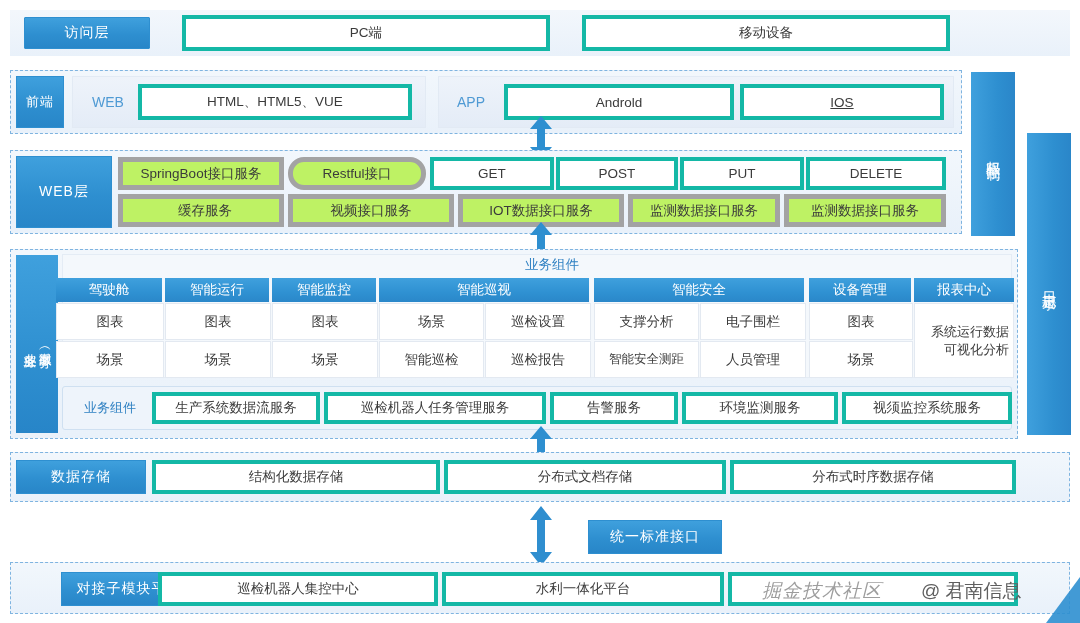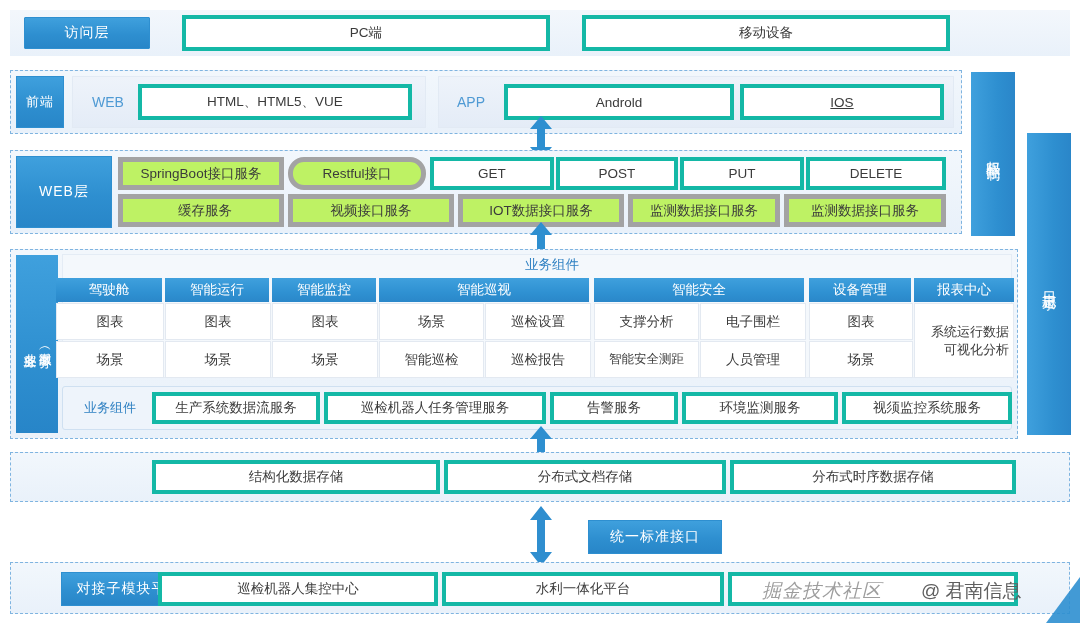--- a/index.html
+++ b/index.html
@@ -167,20 +167,21 @@
   <div class="abs whitebox ctr" style="left:324px;top:392px;width:222px;height:32px;">巡检机器人任务管理服务</div>
   <div class="abs whitebox ctr" style="left:550px;top:392px;width:128px;height:32px;">告警服务</div>
   <div class="abs whitebox ctr" style="left:682px;top:392px;width:156px;height:32px;">环境监测服务</div>
   <div class="abs whitebox ctr" style="left:842px;top:392px;width:170px;height:32px;">视须监控系统服务</div>
 
   <svg class="arrow" style="left:528px;top:426px;" width="26" height="40" viewBox="0 0 26 40">
     <polygon points="13,0 24,13 17,13 17,27 24,27 13,40 2,27 9,27 9,13 2,13" fill="#2e8fd0"></polygon>
   </svg>
 
   <div class="abs dashedzone" style="left:10px;top:452px;width:1060px;height:50px;"></div>
+  <div class="abs bluelabel ctr" style="left:16px;top:460px;width:130px;height:34px;">数据存储</div>
   <div class="abs whitebox ctr" style="left:152px;top:460px;width:288px;height:34px;">结构化数据存储</div>
   <div class="abs whitebox ctr" style="left:444px;top:460px;width:282px;height:34px;">分布式文档存储</div>
   <div class="abs whitebox ctr" style="left:730px;top:460px;width:286px;height:34px;">分布式时序数据存储</div>
 
   <svg class="arrow" style="left:528px;top:506px;" width="26" height="60" viewBox="0 0 26 60">
     <polygon points="13,0 24,14 17,14 17,46 24,46 13,60 2,46 9,46 9,14 2,14" fill="#2f8ecf"></polygon>
   </svg>
 
   <div class="abs bluelabel ctr" style="left:588px;top:520px;width:134px;height:34px;">统一标准接口</div>
 

